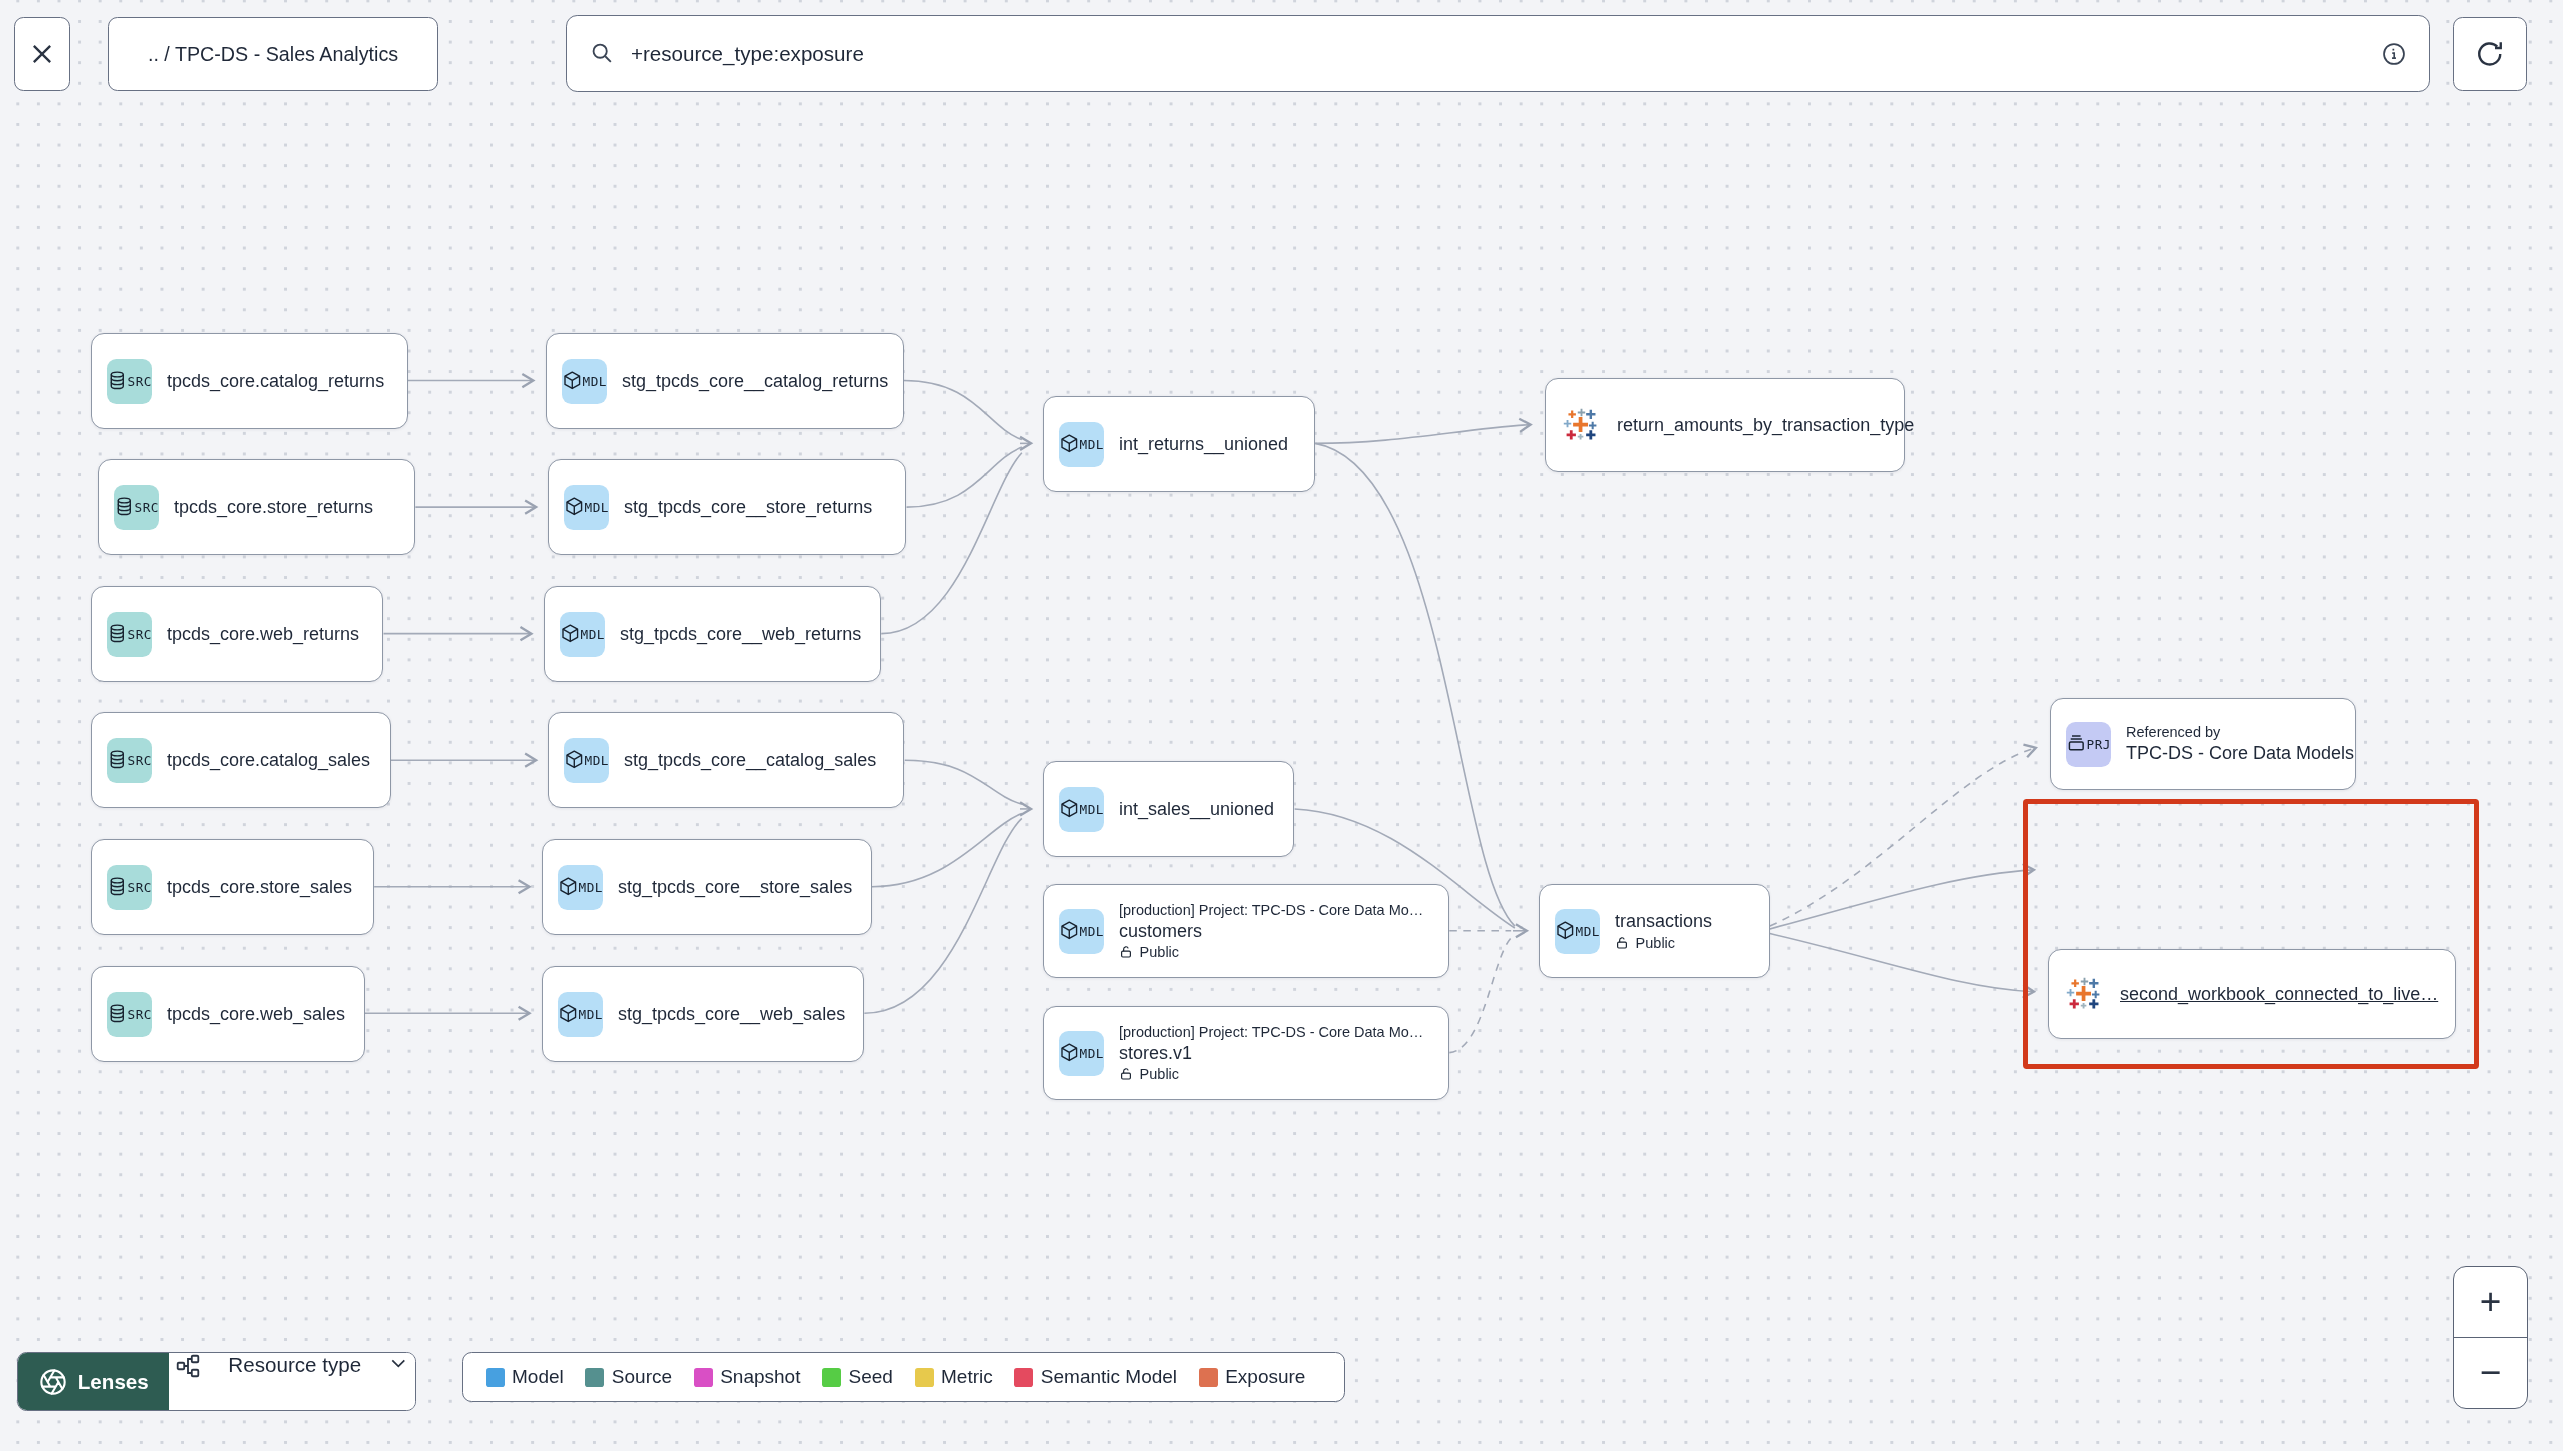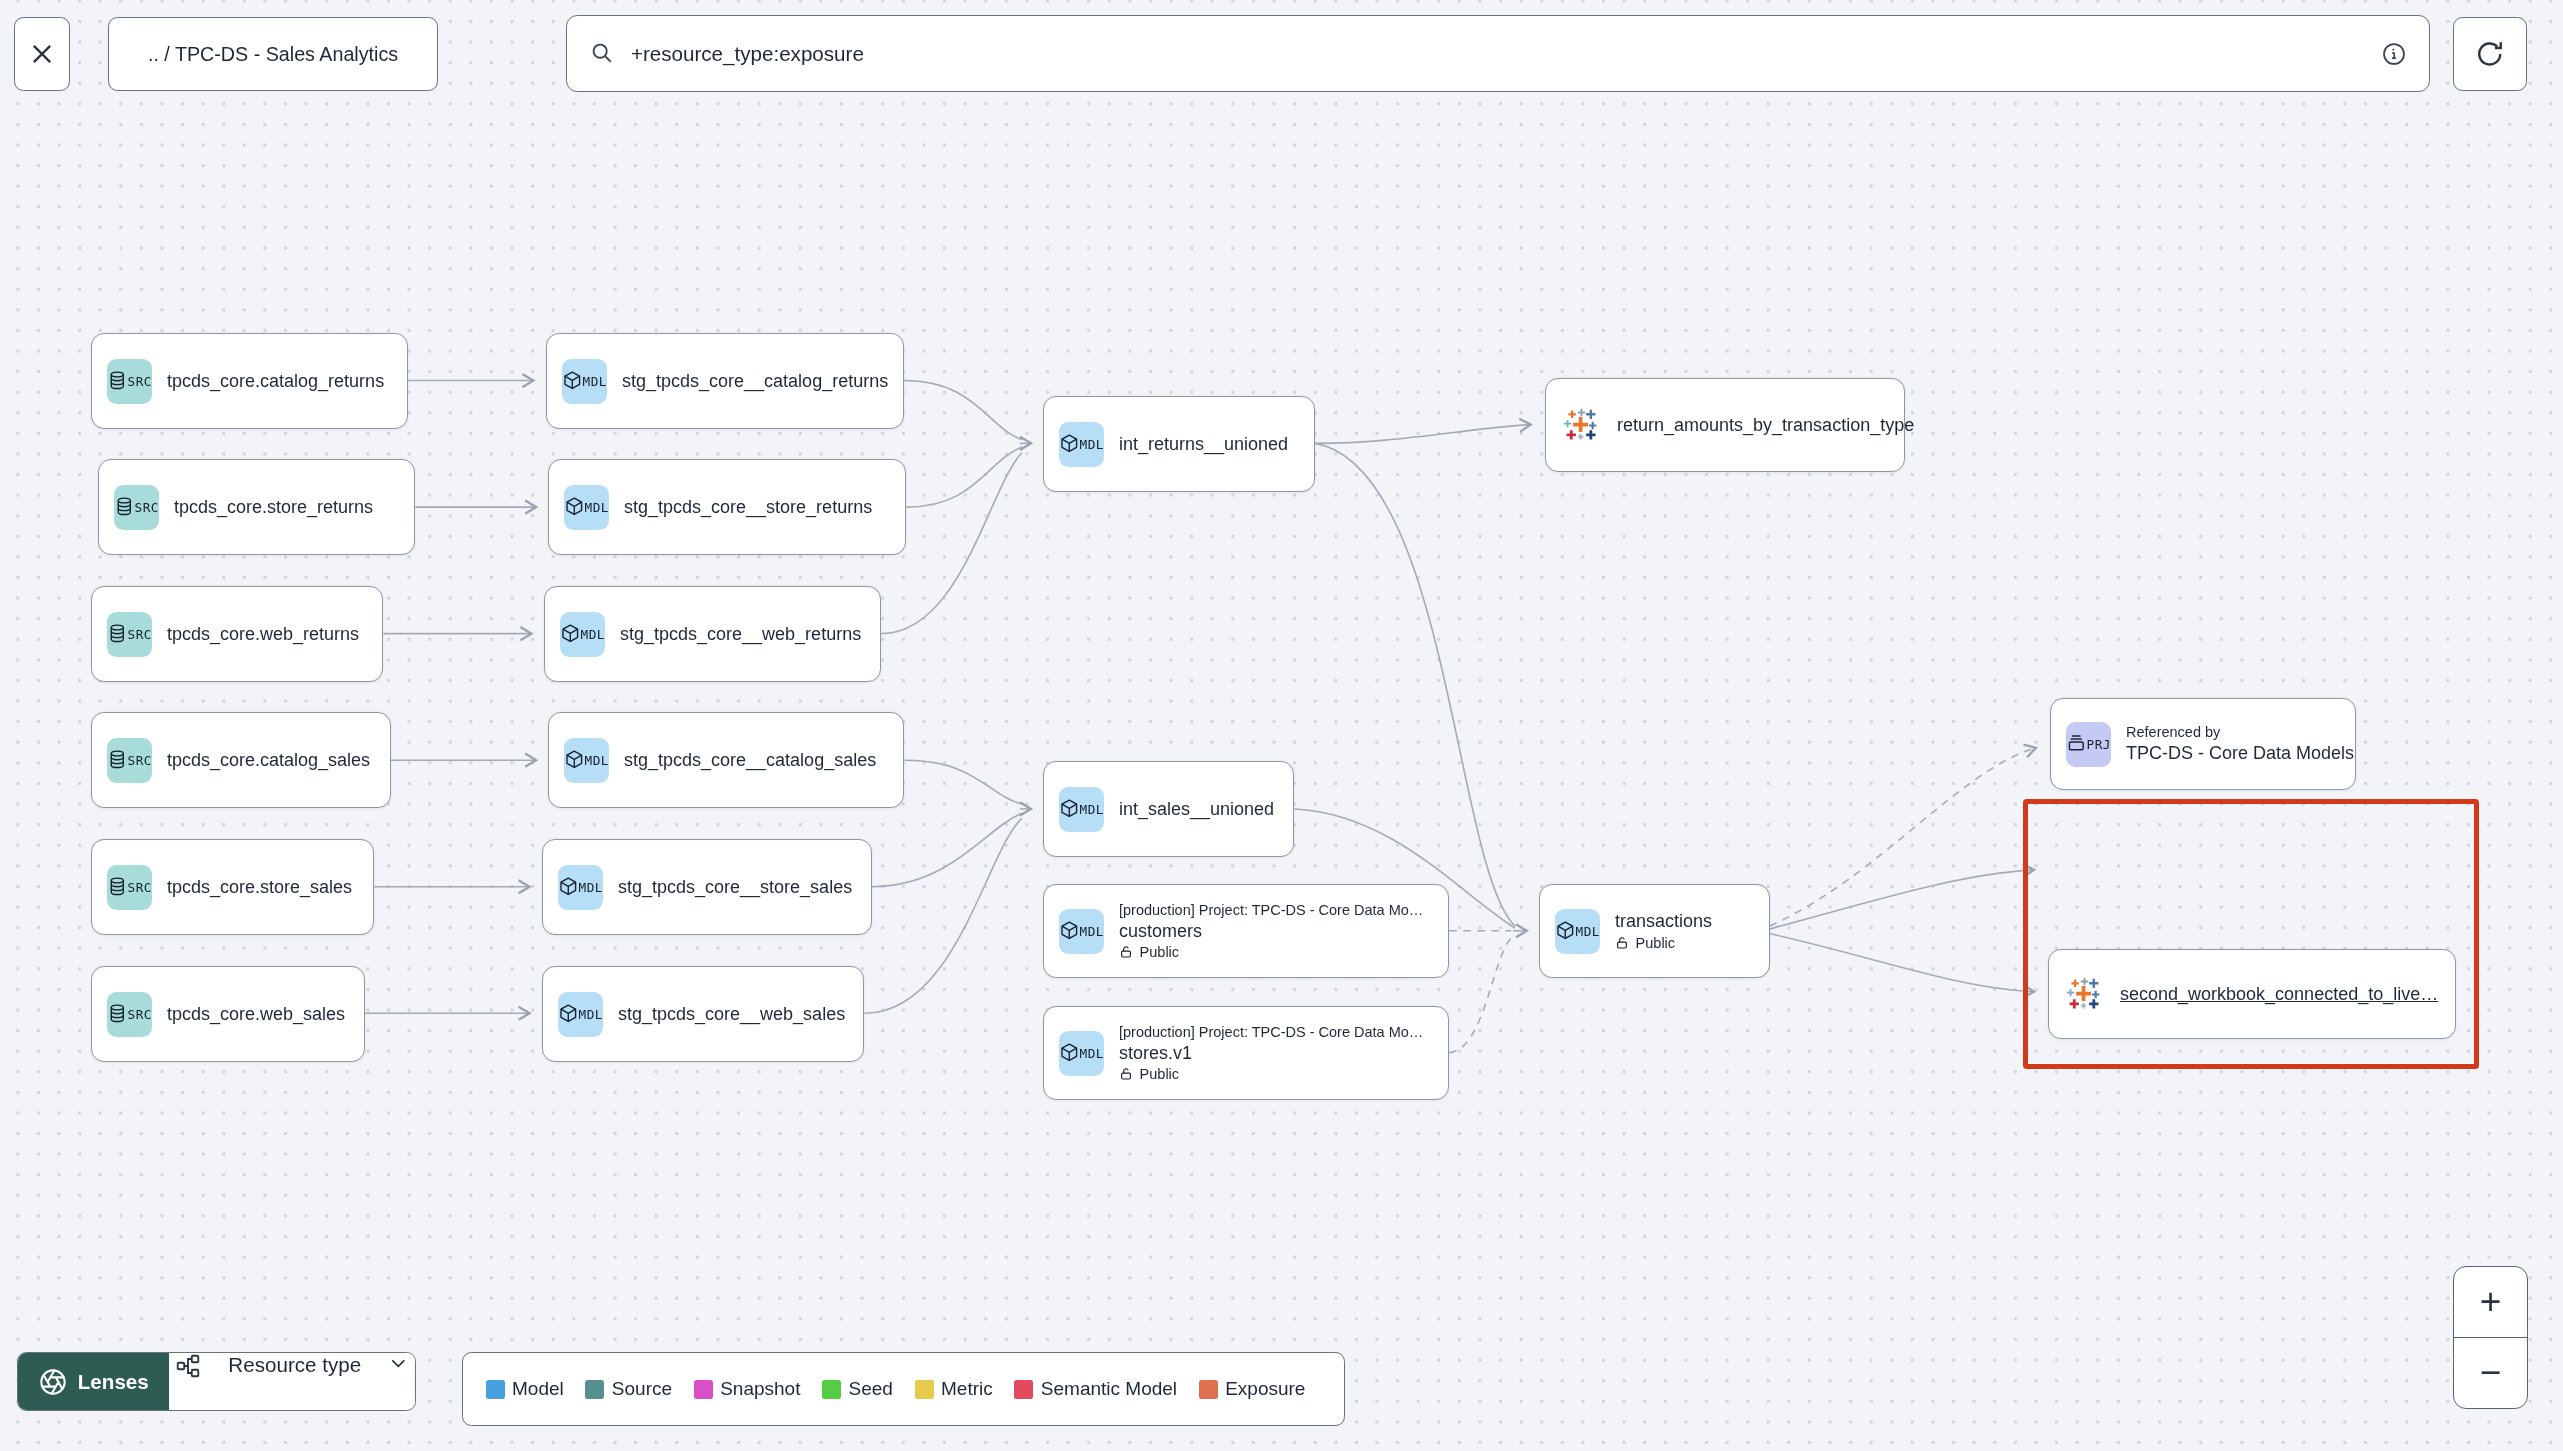--- a/index.html
+++ b/index.html
@@ -47,21 +47,21 @@
   #edges{position:absolute;left:0;top:0;pointer-events:none;}
   .edge{fill:none;stroke:#a3aab8;stroke-width:1.7px;}
   .edge.dashed{stroke-dasharray:8 7;}
 
   
   #lenses-group{position:absolute;left:17px;top:1352px;height:59px;display:flex;border:1.9px solid #677083;
                 border-radius:9.4px;overflow:hidden;box-sizing:border-box;background:#fff;}
   #lenses-btn{background:#2e5c52;color:#fff;display:flex;align-items:center;gap:11.2px;
               padding:0 20.6px;font-size:20.6px;cursor:pointer;font-weight:bold;}
   #restype-btn{display:flex;align-items:flex-start;gap:27px;padding:0 6px;font-size:20.6px;cursor:pointer;background:#fff;}
-  #legend{position:absolute;left:462px;top:1352px;width:883px;height:74px;background:#fff;
+  #legend{position:absolute;left:462px;top:1352px;width:883px;height:50px;background:#fff;
           border:1.9px solid #677083;border-radius:9.4px;box-sizing:border-box;display:flex;
           align-items:center;padding:0 22.5px;gap:21.6px;}
   .litem{display:flex;align-items:center;gap:7.5px;font-size:19px;}
   .swatch{width:19px;height:19px;border-radius:2.8px;flex:0 0 auto;}
 
   #zoomctl{position:absolute;left:2453px;top:1266px;width:75px;height:143px;background:#fff;
            border:1.9px solid #5a6375;border-radius:13px;box-sizing:border-box;display:flex;flex-direction:column;}
   #zoomctl .zbtn{flex:1;display:flex;align-items:center;justify-content:center;font-size:37px;
            color:#2a3342;cursor:pointer;}
   #zoomctl .zdiv{height:1.9px;background:#5a6375;}

